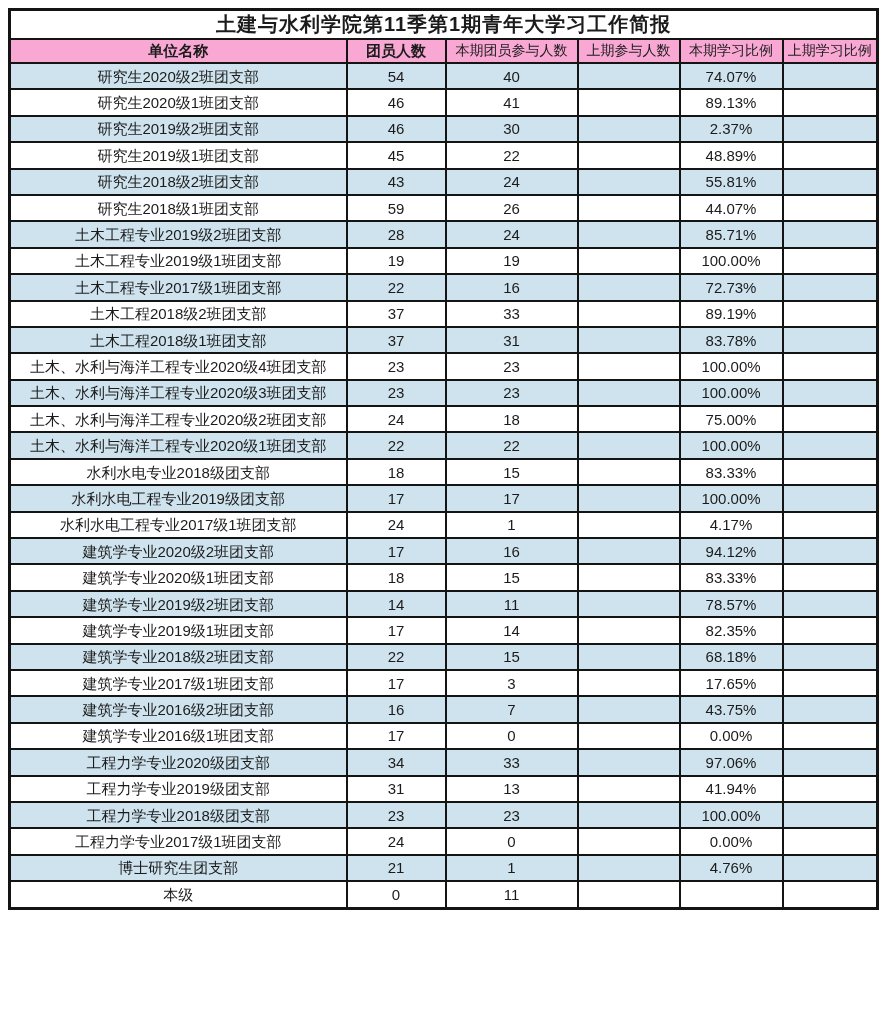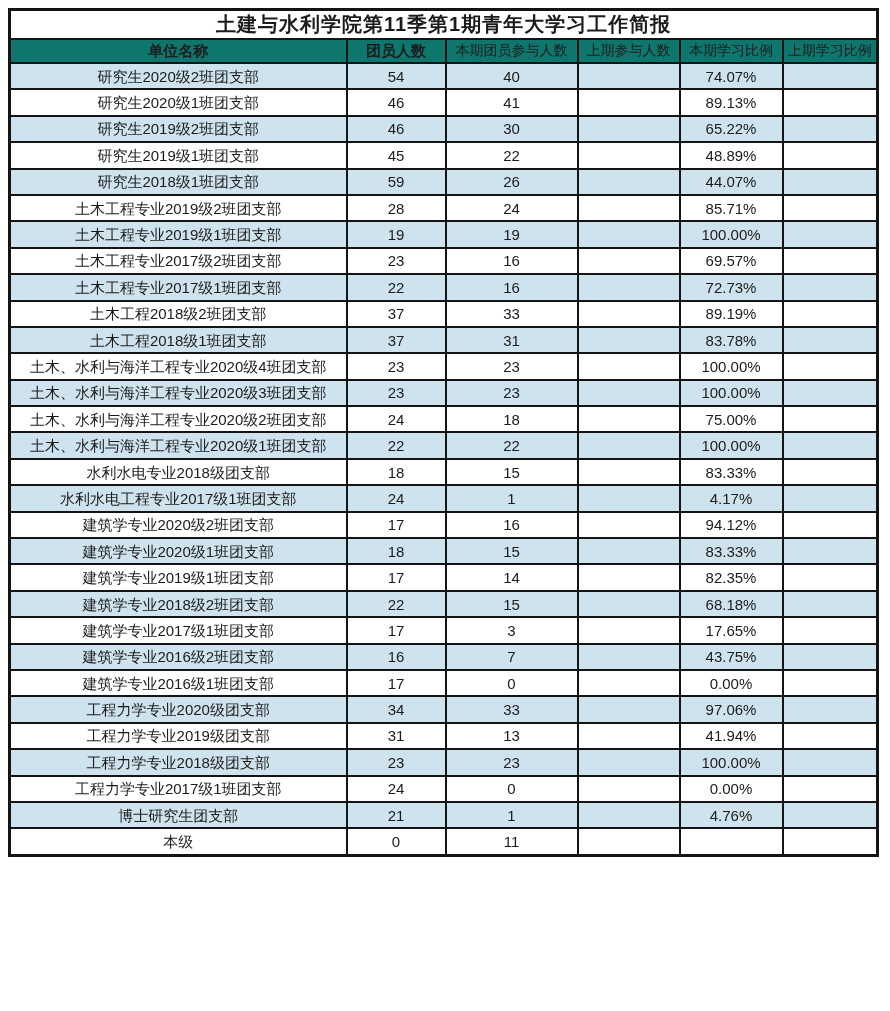--- a/index.html
+++ b/index.html
@@ -41,21 +41,21 @@
     height: 25px;
     font-size: 20px;
     font-weight: bold;
     letter-spacing: 1px;
     background: #ffffff;
   }
   tr.cols th {
     height: 22px;
     font-size: 14px;
     font-weight: normal;
-    background: #0f766e;
+    background: #f9a8d4;
     font-family: Liberation Serif, serif;
   }
   tr.cols th:nth-child(-n+2) {
     font-weight: bold;
     font-size: 15px;
   }
   tbody td {
     height: 24.4px;
     font-size: 15px;
     line-height: 1;
@@ -108,29 +108,37 @@
           <td>41</td>
           <td></td>
           <td>89.13%</td>
           <td></td>
         </tr>
         <tr>
           <td>研究生2019级2班团支部</td>
           <td>46</td>
           <td>30</td>
           <td></td>
-          <td>65.22%</td>
+          <td>2.37%</td>
           <td></td>
         </tr>
         <tr>
           <td>研究生2019级1班团支部</td>
           <td>45</td>
           <td>22</td>
           <td></td>
           <td>48.89%</td>
+          <td></td>
+        </tr>
+        <tr>
+          <td>研究生2018级2班团支部</td>
+          <td>43</td>
+          <td>24</td>
+          <td></td>
+          <td>55.81%</td>
           <td></td>
         </tr>
         <tr>
           <td>研究生2018级1班团支部</td>
           <td>59</td>
           <td>26</td>
           <td></td>
           <td>44.07%</td>
           <td></td>
         </tr>
@@ -144,28 +152,20 @@
         </tr>
         <tr>
           <td>土木工程专业2019级1班团支部</td>
           <td>19</td>
           <td>19</td>
           <td></td>
           <td>100.00%</td>
           <td></td>
         </tr>
         <tr>
-          <td>土木工程专业2017级2班团支部</td>
-          <td>23</td>
-          <td>16</td>
-          <td></td>
-          <td>69.57%</td>
-          <td></td>
-        </tr>
-        <tr>
           <td>土木工程专业2017级1班团支部</td>
           <td>22</td>
           <td>16</td>
           <td></td>
           <td>72.73%</td>
           <td></td>
         </tr>
         <tr>
           <td>土木工程2018级2班团支部</td>
           <td>37</td>
@@ -216,20 +216,28 @@
         </tr>
         <tr>
           <td>水利水电专业2018级团支部</td>
           <td>18</td>
           <td>15</td>
           <td></td>
           <td>83.33%</td>
           <td></td>
         </tr>
         <tr>
+          <td>水利水电工程专业2019级团支部</td>
+          <td>17</td>
+          <td>17</td>
+          <td></td>
+          <td>100.00%</td>
+          <td></td>
+        </tr>
+        <tr>
           <td>水利水电工程专业2017级1班团支部</td>
           <td>24</td>
           <td>1</td>
           <td></td>
           <td>4.17%</td>
           <td></td>
         </tr>
         <tr>
           <td>建筑学专业2020级2班团支部</td>
           <td>17</td>
@@ -237,20 +245,28 @@
           <td></td>
           <td>94.12%</td>
           <td></td>
         </tr>
         <tr>
           <td>建筑学专业2020级1班团支部</td>
           <td>18</td>
           <td>15</td>
           <td></td>
           <td>83.33%</td>
+          <td></td>
+        </tr>
+        <tr>
+          <td>建筑学专业2019级2班团支部</td>
+          <td>14</td>
+          <td>11</td>
+          <td></td>
+          <td>78.57%</td>
           <td></td>
         </tr>
         <tr>
           <td>建筑学专业2019级1班团支部</td>
           <td>17</td>
           <td>14</td>
           <td></td>
           <td>82.35%</td>
           <td></td>
         </tr>

